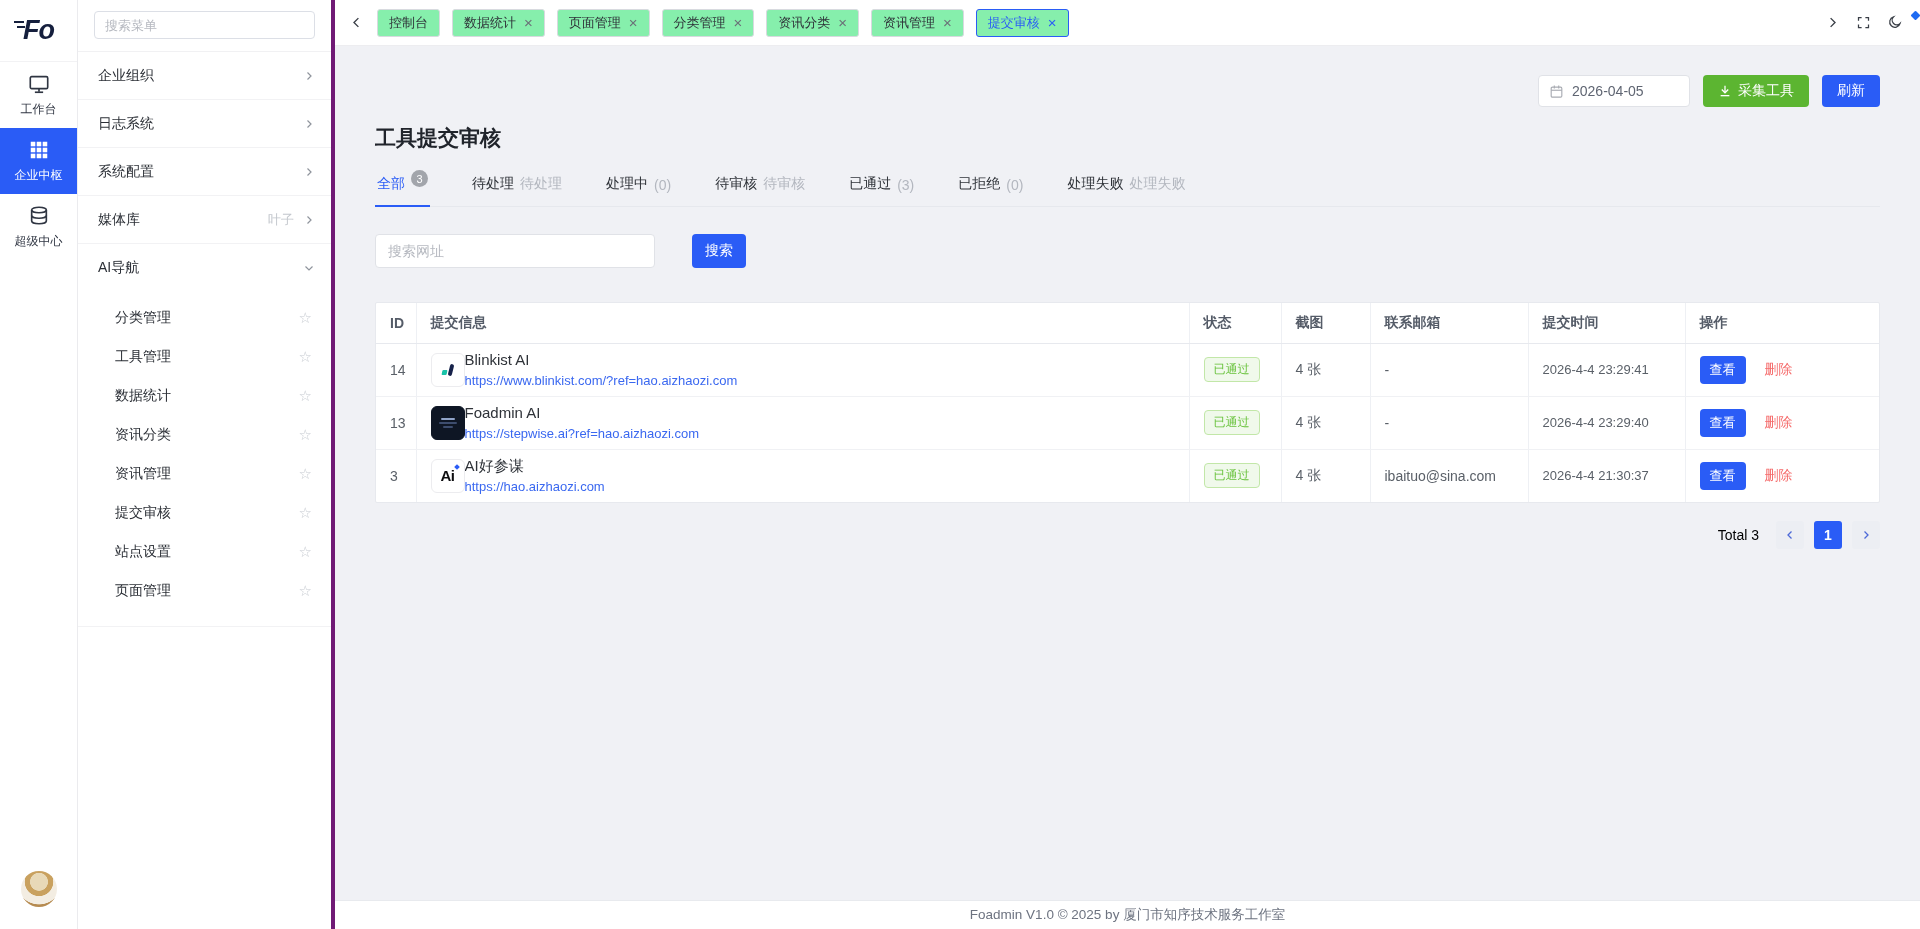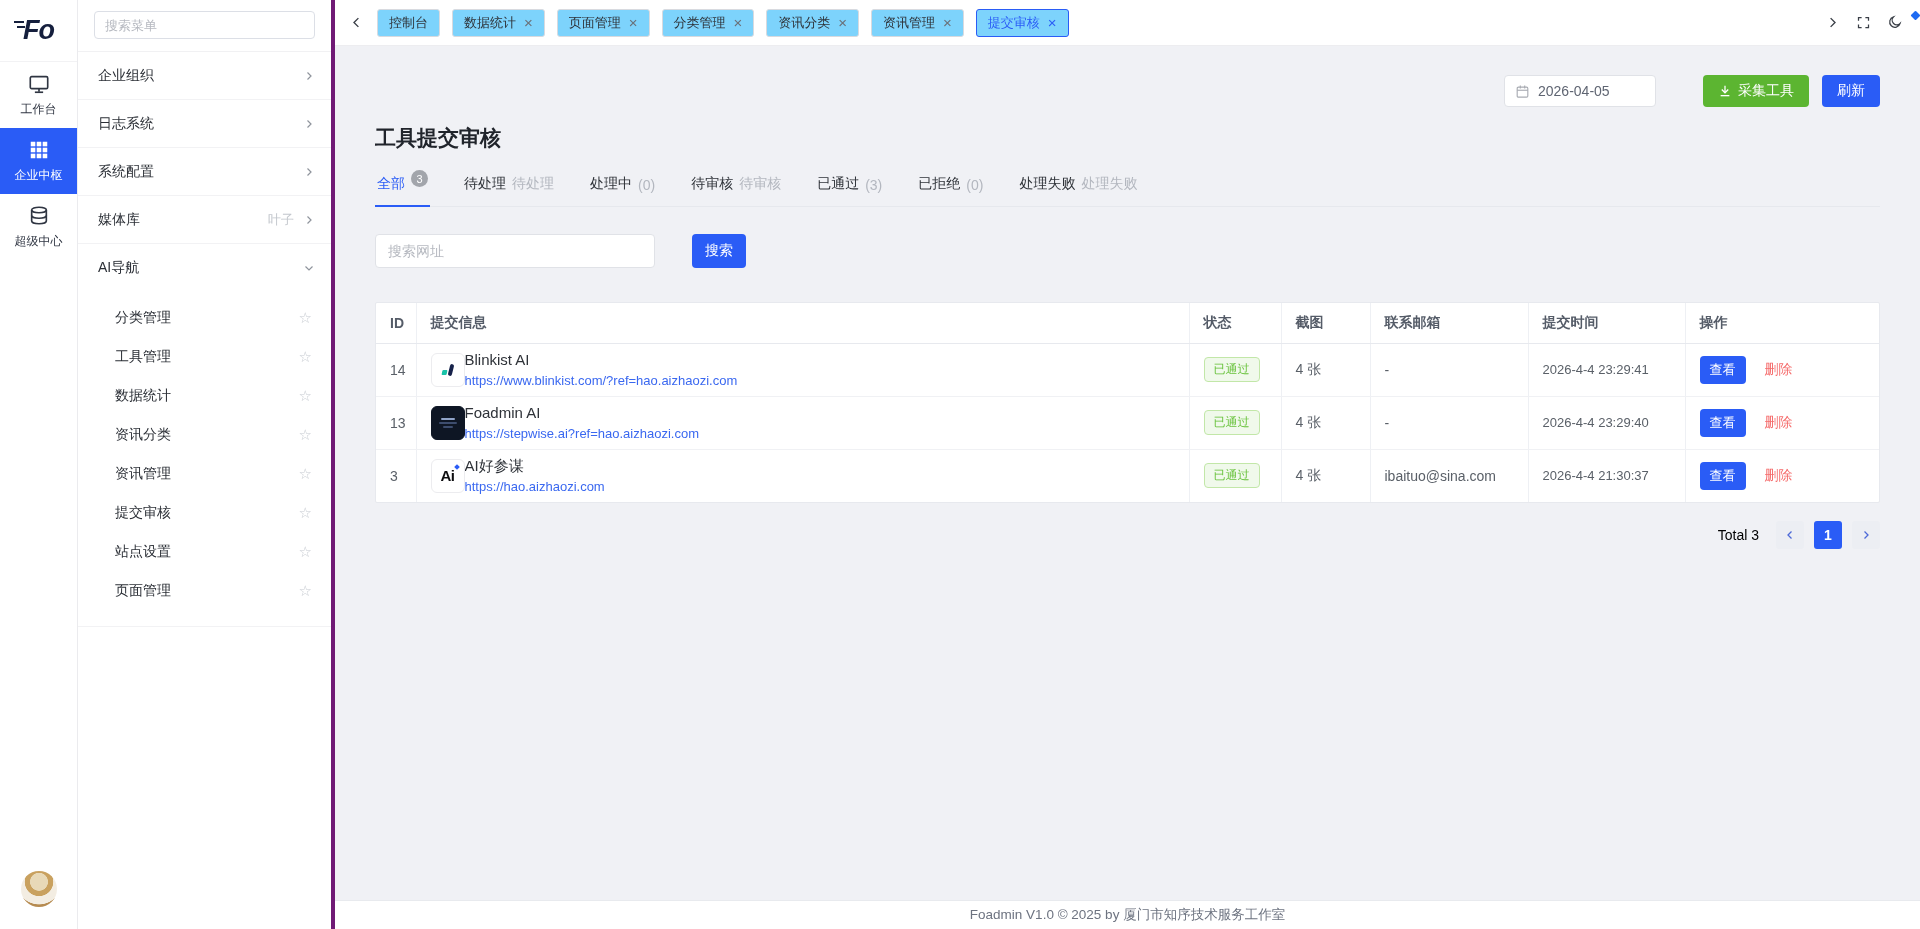--- a/index.html
+++ b/index.html
@@ -36,39 +36,39 @@
   .star { color:#c8ccd2; font-size:15px; line-height:1; }
 
   
   .main { flex:1; min-width:0; display:flex; flex-direction:column; --primary:#2a5cf6; }
   .app { --primary:#2a5cf6; --green:#5cb531; }
 
   .tabbar { height:46px; background:#fff; border-bottom:1px solid #ededf0; display:flex; align-items:center; padding:0 18px 0 14px; gap:13px; flex-shrink:0; }
   .tab-scroll { color:#3a3f47; display:flex; cursor:pointer; }
   .tab-scroll svg, .tb-ico svg { width:15px; height:15px; }
   .tabs { display:flex; gap:12px; flex:1; }
-  .tab { height:28px; border:1px solid #d8dadf; border-radius:3px; display:flex; align-items:center; padding:0 11px; font-size:13px; color:#2e3238; gap:8px; background:#7dd3fc; cursor:pointer; white-space:nowrap; }
+  .tab { height:28px; border:1px solid #d8dadf; border-radius:3px; display:flex; align-items:center; padding:0 11px; font-size:13px; color:#2e3238; gap:8px; background:#86efac; cursor:pointer; white-space:nowrap; }
   .tab .tab-close { font-size:15px; line-height:1; color:#6a6f77; cursor:pointer; }
   .tab.active { border-color:var(--primary); color:var(--primary); }
   .tab.active .tab-close { color:var(--primary); }
   .tabbar-actions { display:flex; align-items:center; gap:16px; color:#3a3f47; }
   .tb-ico { display:flex; cursor:pointer; }
 
   .content { flex:1; background:#f0f1f5; padding:0 40px; position:relative; overflow:hidden; }
   .header-controls { position:absolute; top:29px; right:40px; display:flex; gap:13px; align-items:center; }
   .date-input { width:152px; height:32px; background:#fff; border:1px solid #e0e2e7; border-radius:4px; display:flex; align-items:center; padding:0 10px; gap:8px; font-size:14px; color:#5f6572; cursor:pointer; }
   .date-input svg { width:15px; height:15px; color:#a8abb2; }
   .btn { height:32px; border:none; border-radius:4px; padding:0 15px; font-size:14px; color:#fff; display:flex; align-items:center; gap:6px; cursor:pointer; font-family:inherit; }
-  .btn-collect { background:var(--green);margin-left:34px; }
+  .btn-collect { background:var(--green); }
   .btn-collect svg { width:14px; height:14px; }
   .btn-refresh { background:var(--primary); }
 
   .page-title { padding-top:78px; font-size:21px; font-weight:700; color:#20242b; }
 
-  .filter-tabs { display:flex; gap:32px; margin-top:13px; border-bottom:1px solid #e6e8ed; }
+  .filter-tabs { display:flex; gap:40px; margin-top:13px; border-bottom:1px solid #e6e8ed; }
   .ftab { padding:10px 2px 13px; font-size:14px; color:#2e3238; display:flex; align-items:flex-end; gap:6px; position:relative; cursor:pointer; }
   .ftab .suffix { color:#b3b7bf; }
   .ftab.active { color:var(--primary); font-weight:400; }
   .ftab.active::after { content:""; position:absolute; left:0; right:0; bottom:-1px; height:2px; background:var(--primary); }
   .count-badge { min-width:17px; height:17px; border-radius:9px; background:#a2a5ab; color:#fff; font-size:11px; display:inline-flex; align-items:center; justify-content:center; padding:0 3px; transform:translateY(-6px); }
 
   .search-row { margin-top:27px; display:flex; gap:37px; }
   .search-input { width:280px; height:34px; background:#fff; border:1px solid #e0e2e7; border-radius:4px; padding:0 12px; font-size:14px; color:#333; outline:none; font-family:inherit; }
   .search-input::placeholder { color:#b6b9c0; }
   .btn-search { width:54px; height:34px; background:var(--primary); color:#fff; border:none; border-radius:4px; font-size:14px; cursor:pointer; font-family:inherit; }

